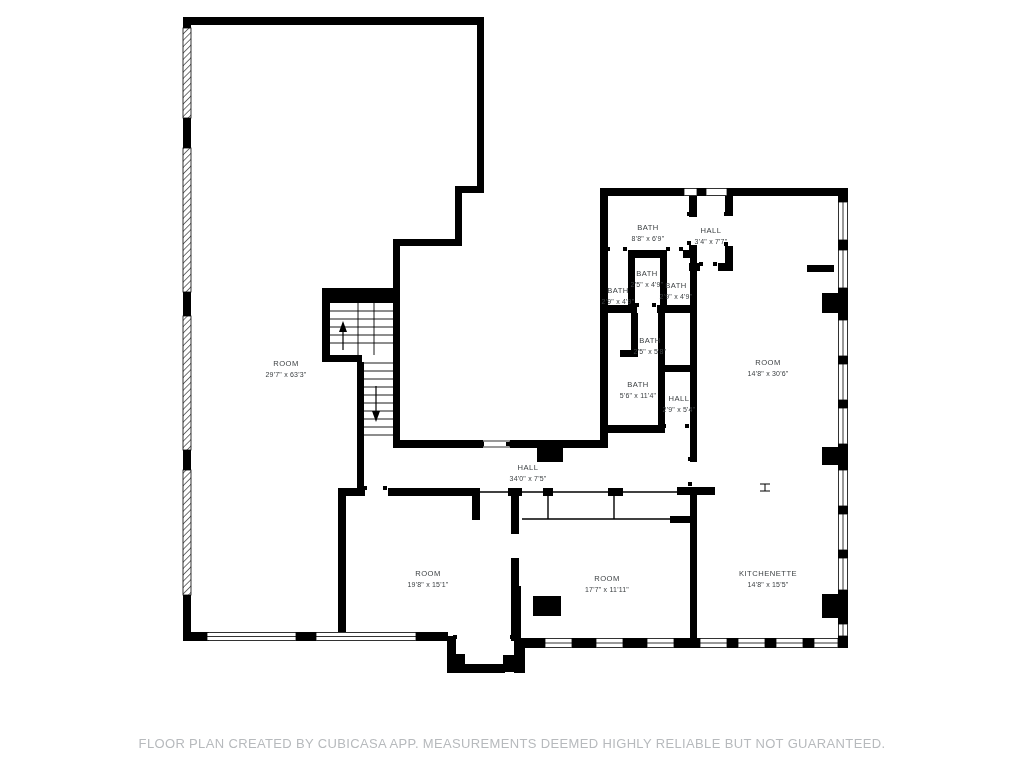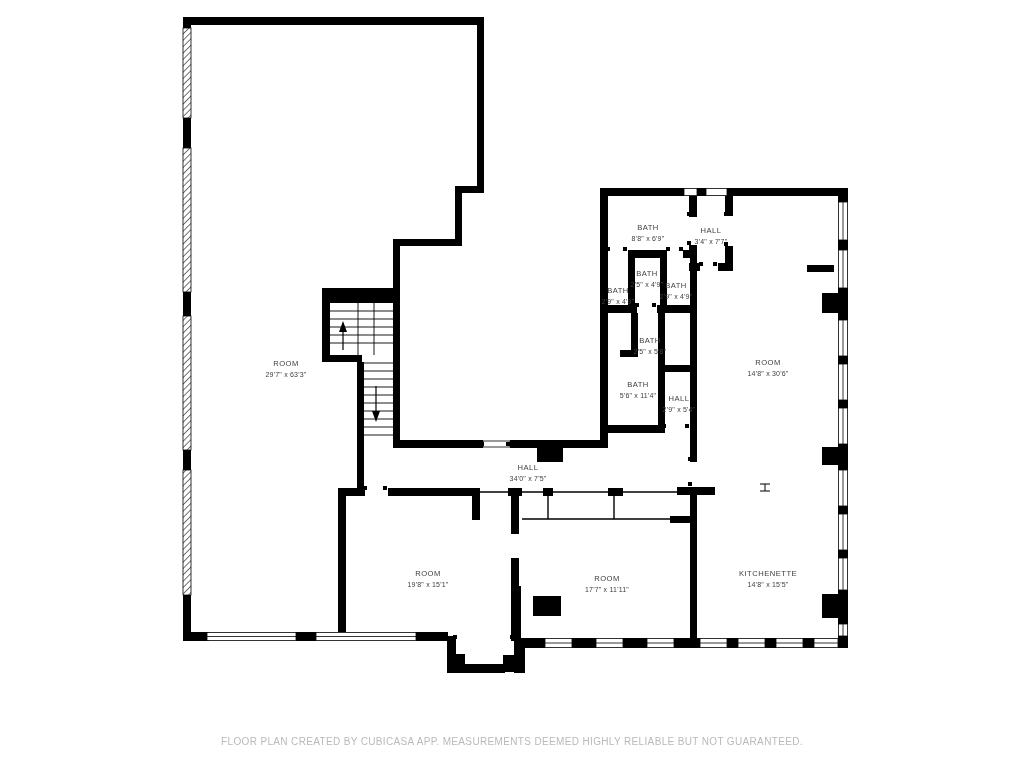--- a/index.html
+++ b/index.html
@@ -8,21 +8,21 @@
   #plan{position:absolute;left:0;top:0;}
   .room-name{font-size:7.6px;letter-spacing:.5px;fill:#3c4043;text-anchor:middle;}
   .room-dims{font-size:7px;letter-spacing:.2px;fill:#3c4043;text-anchor:middle;}
   .wall{fill:#000;}
   .win{fill:#fff;stroke:#000;stroke-width:0.8;}
   .winline{stroke:#000;stroke-width:0.8;}
   .thin{stroke:#000;stroke-width:1.4;}
   .tread{stroke:#000;stroke-width:0.9;}
   .tick{fill:#000;}
   #disclaimer{position:absolute;left:0;top:736px;width:1024px;text-align:center;
-      font-size:10px;letter-spacing:.35px;color:#b7babd;}
+      font-size:13px;letter-spacing:.35px;color:#b7babd;}
 </style>
 </head>
 <body>
 
 <svg id="plan" width="1024" height="768" viewBox="0 0 1024 768" xmlns="http://www.w3.org/2000/svg">
   <defs>
     <pattern id="hatch" width="4.5" height="4.5" patternUnits="userSpaceOnUse" patternTransform="rotate(45)">
       <line x1="0" y1="0" x2="0" y2="4.5" stroke="#000" stroke-width="1.1"></line>
     </pattern>
   </defs>

